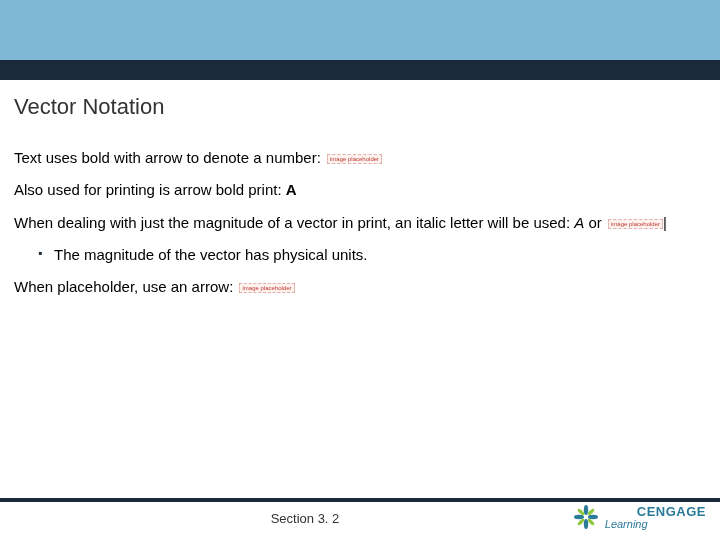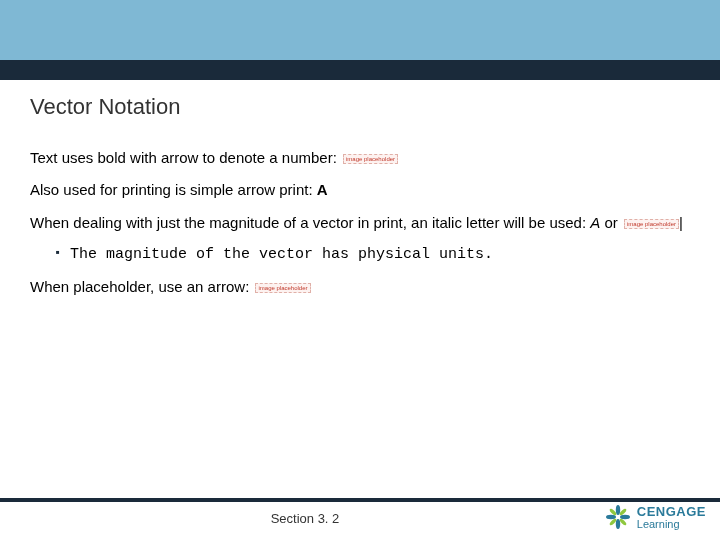--- a/index.html
+++ b/index.html
@@ -1,58 +1,58 @@
 <!DOCTYPE html>
 <html><head>
 <meta charset="utf-8">
 <style>
   * { box-sizing: border-box; margin: 0; padding: 0; }
   html, body { width: 720px; height: 540px; font-family: Arial, Helvetica, sans-serif; background: #fff; overflow: hidden; }
   .slide { width: 720px; height: 540px; position: relative; display: flex; flex-direction: column; }
   .top-band { height: 60px; background: #7fb8d4; }
   .dark-band { height: 20px; background: #1a2a3a; }
-  .content { flex: 1; padding: 14px 30px 0 30px; }
+  .content { flex: 1; padding: 14px 30px 0 14px; }
   .title { font-size: 22px; font-weight: 400; color: #333; margin-bottom: 28px; }
   .body-text { font-size: 15px; color: #000; line-height: 1.35; }
   .para { margin-bottom: 12px; }
   .bold { font-weight: 700; }
   .italic { font-style: italic; }
-  .bullets { margin: 8px 0 12px 24px; font-family: Liberation Mono, monospace; }
+  .bullets { margin: 8px 0 12px 24px; }
   .bullets li { list-style: none; position: relative; padding-left: 16px; margin-bottom: 10px; font-size: 15px; }
   .bullets li::before { content: "▪"; position: absolute; left: 0; top: 0; color: #1a2a3a; font-size: 12px; }
   .img-err { display: inline-block; vertical-align: middle; font-size: 6px; line-height: 1; color: #c0392b; border: 1px dashed #e0b0a8; padding: 1px 2px; background: #fdf2f0; margin-left: 2px; }
   .footer { position: absolute; bottom: 0; left: 0; width: 720px; height: 42px; }
   .footer-line { position: absolute; top: 0; left: 0; width: 720px; height: 4px; background: #1a2a3a; }
   .section-label { position: absolute; bottom: 14px; left: 0; width: 610px; text-align: center; font-size: 13px; color: #333; }
   .logo { position: absolute; right: 14px; bottom: 10px; display: flex; align-items: center; gap: 6px; }
   .logo-mark svg { display: block; }
   .logo-text { font-size: 12px; line-height: 1; }
-  .logo-text .brand { color: #2a7a9a; font-weight: 700; letter-spacing: 0.5px; font-size: 13px; }
-  .logo-text .sub { color: #2a7a9a; font-size: 11px; }
+  .logo-text .brand { color: #2a7a9a; font-weight: 700; letter-spacing: 0.5px; font-size: 13px; margin-left: 32px; }
+  .logo-text .sub { color: #2a7a9a; font-style: italic; font-size: 11px; }
 </style>
 </head>
 <body>
 
 <div class="slide">
 
   <div class="top-band"></div>
   <div class="dark-band"></div>
 
   <div class="content">
     <h1 class="title">Vector Notation</h1>
 
     <div class="body-text">
 
       <p class="para">
         <span>Text uses bold with arrow to denote a number: </span>
         <span class="img-err">image placeholder</span>
       </p>
 
       <p class="para">
-        <span>Also used for printing is simple arrow print: </span><span class="bold">A</span>
+        <span>Also used for printing is arrow bold print: </span><span class="bold">A</span>
       </p>
 
       <p class="para">
         <span>When dealing with just the magnitude of a vector in print, an italic letter will be used:  </span><span class="italic">A</span><span>  or  </span><span class="img-err">image placeholder</span><span>|</span>
       </p>
 
       <ul class="bullets">
         <li>The magnitude of the vector has physical units.</li>
       </ul>
 

